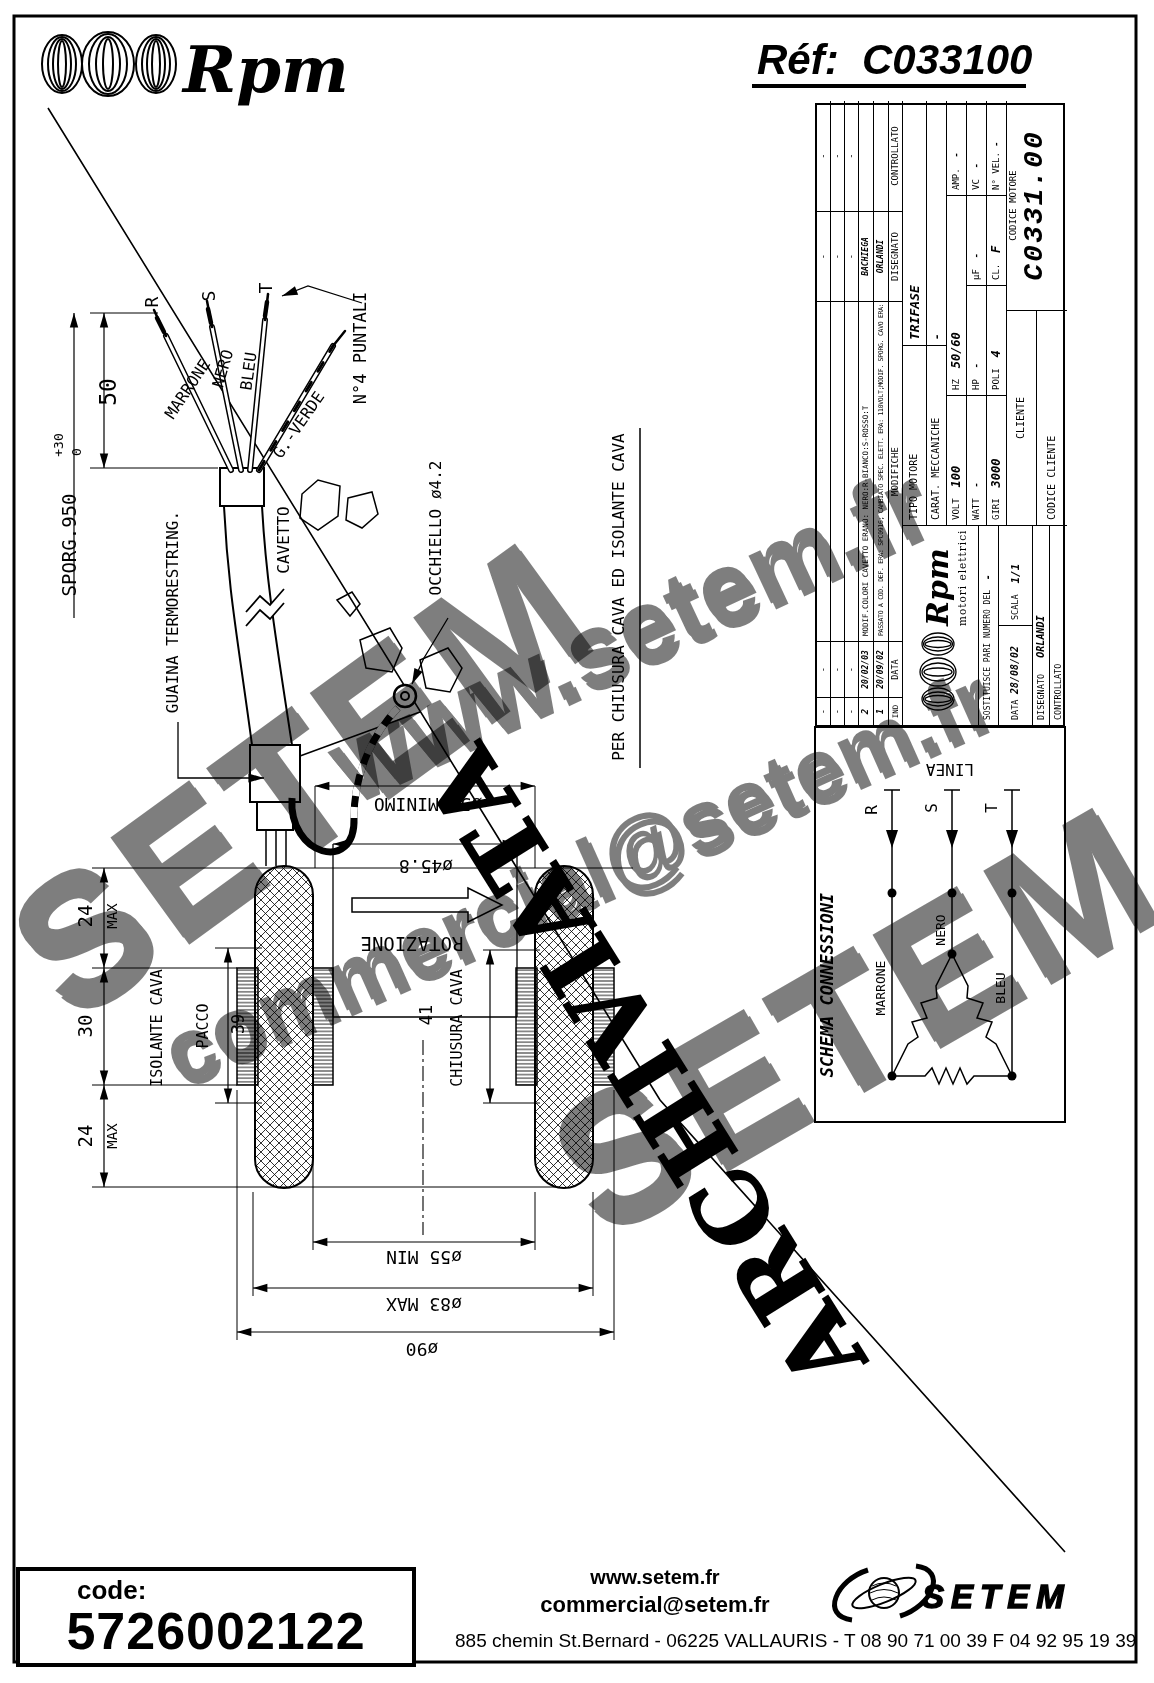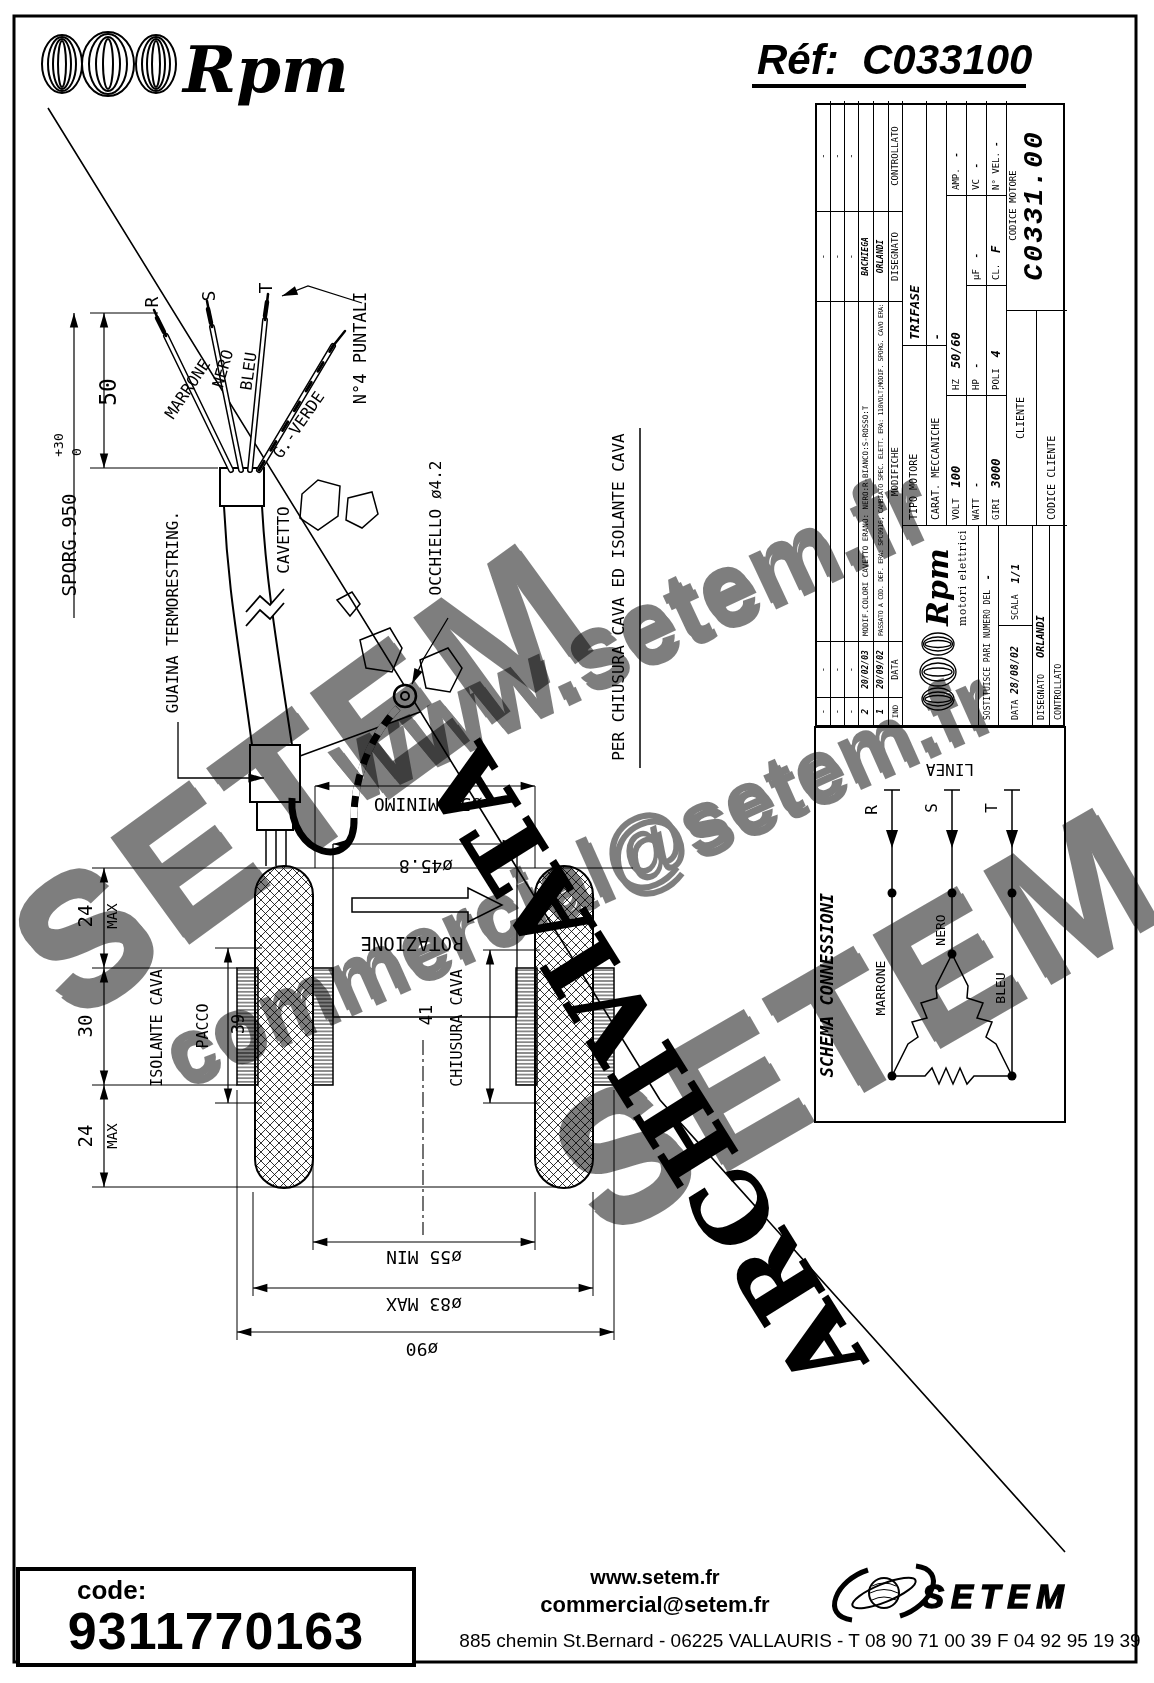--- a/index.html
+++ b/index.html
@@ -27,21 +27,21 @@
   
   .codebox{position:absolute;left:16px;top:1567px;width:400px;height:100px;border:4px solid #000;
            background:#fff;box-sizing:border-box;}
   .codelabel{position:absolute;left:12px;top:4px;font:bold 26px "Liberation Sans",sans-serif;margin-left:45px;}
   .codevalue{position:absolute;left:0;top:30px;width:100%;text-align:center;
              font:bold 52px "Liberation Sans",sans-serif;letter-spacing:1px;}
   .fweb{position:absolute;left:450px;top:1566px;width:410px;text-align:center;
         font:bold 20px "Liberation Sans",sans-serif;}
   .femail{position:absolute;left:450px;top:1592px;width:410px;text-align:center;
         font:bold 22px "Liberation Sans",sans-serif;}
-  .faddr{position:absolute;left:455px;top:1630px;width:690px;text-align:center;
+  .faddr{position:absolute;left:455px;top:1630px;width:690px;
         font:19px "Liberation Sans",sans-serif;}
 </style>
 </head>
 <body>
 
 <div class="page">
 
 <svg class="main" width="1154" height="1683" viewBox="0 0 1154 1683">
   <defs>
     <marker id="ma" orient="auto" markerWidth="15" markerHeight="9" refX="14" refY="4.5">
@@ -429,19 +429,19 @@
     <span class="val"></span>
       </div>
   <div class="c nb nbb" style="left:415px;top:190px;width:209px;height:60px;flex-direction:column;justify-content:flex-start">
     <span style="font-size:9px;margin-top:2px">CODICE MOTORE</span>
     <span class="val" style="font-size:28px;font-family:'Liberation Mono',monospace;letter-spacing:2px;margin-top:2px">C0331.00</span>
       </div>
 </div>
 
 <div class="codebox">
   <div class="codelabel">code:</div>
-  <div class="codevalue">9311770163</div>
+  <div class="codevalue">5726002122</div>
 </div>
 <div class="fweb">www.setem.fr</div>
 <div class="femail">commercial@setem.fr</div>
 <div class="faddr">885 chemin St.Bernard  -  06225 VALLAURIS  -  T 08 90 71 00 39   F 04 92 95 19 39</div>
 
 </div>
 
 </body></html>

